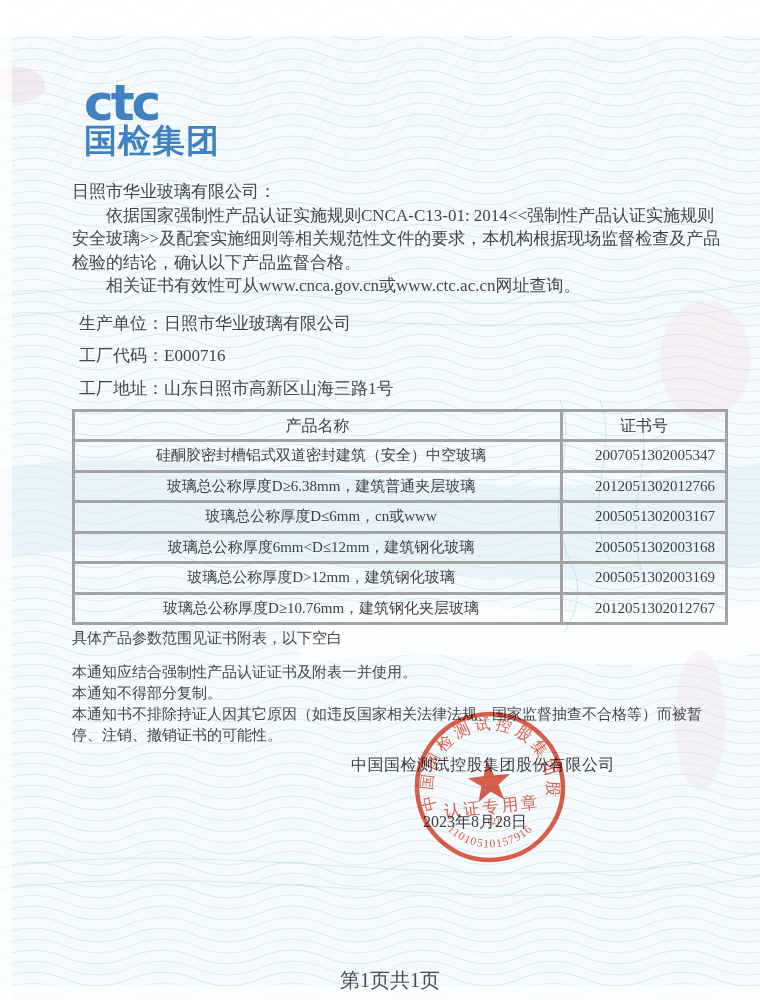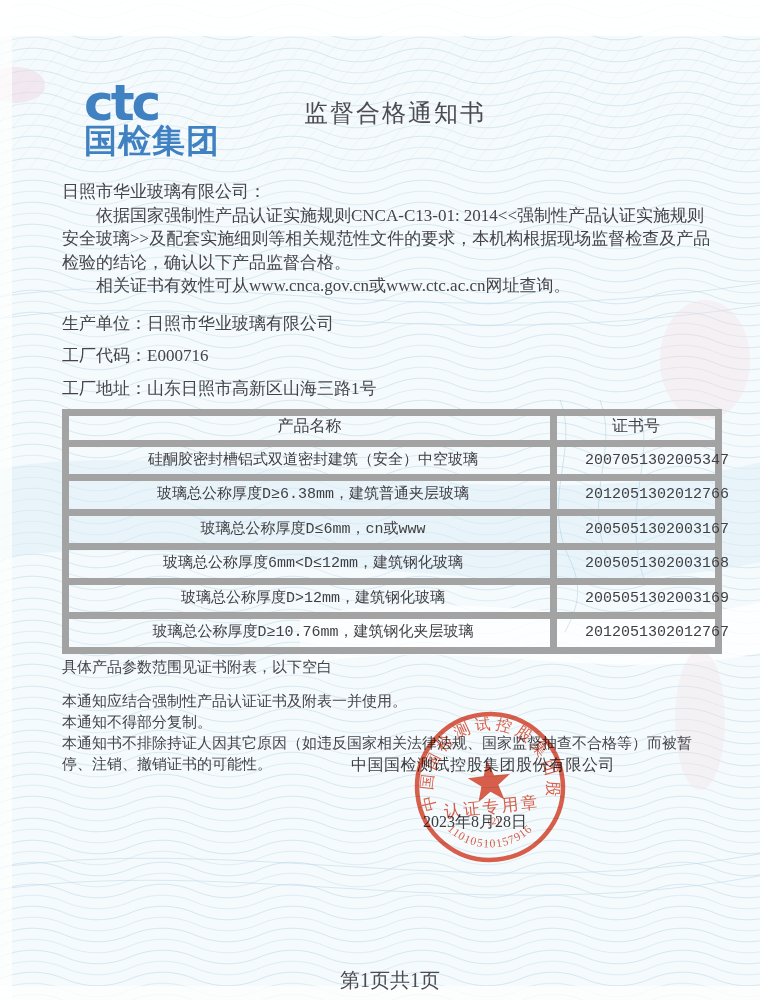--- a/index.html
+++ b/index.html
@@ -9,29 +9,29 @@
   .bg { position:absolute; left:0; top:0; z-index:0; }
 
   .logo-block { position:absolute; left:84px; top:80px; z-index:1; }
   .logo-text { font-family:"DejaVu Sans","Liberation Sans",sans-serif; font-weight:bold;
                font-size:50px; line-height:46px; color:#4081c2; letter-spacing:-3px; }
   .logo-sub  { font-family:"DejaVu Sans","Liberation Sans",sans-serif; font-weight:bold;
                font-size:33px; line-height:28px; color:#4081c2; letter-spacing:1px; margin-top:1px; }
   .doc-title { position:absolute; left:30px; top:97px; width:730px; text-align:center;
                font-size:24px; letter-spacing:2px; color:#4b4b50; z-index:1; }
 
-  .body-text { position:absolute; left:62px; top:180px; width:658px; z-index:1;
+  .body-text { position:absolute; left:72px; top:180px; width:658px; z-index:1;
                font-size:17px; line-height:23.5px; color:#44444a; }
   .indent { text-indent:2em; }
-  .fields { margin-top:14px; }
+  .fields { margin-top:14px;margin-left:7px; }
   .field  { margin-bottom:9px; }
 
   table.products { border-collapse:collapse; margin-top:3px; width:653px;
                    font-size:15px; color:#3f3f44; table-layout:fixed; }
-  .products th, .products td { border:7px solid #a3a3a3;font-family:Liberation Mono, monospace; }
+  .products th, .products td { border:3px solid #a3a3a3; }
   .products th { height:30px; font-weight:normal; text-align:center; font-size:16px; }
   .products td { height:27px; padding:2px 6px 2px 13px;text-align:center; }
   .products td.cert { padding-left:28px; }
 
   .notes { margin-top:3px; font-size:15px; line-height:21px; color:#45454a; }
   .note-first { margin-bottom:13px; }
 
   .sig-company { position:absolute; left:351px; top:755px; font-size:16px; letter-spacing:0.5px;
                  z-index:1; color:#3c3c41; }
   .sig-date    { position:absolute; left:423px; top:812px; font-size:16px; z-index:1; color:#3c3c41; }
@@ -78,21 +78,20 @@
     <ellipse cx="700" cy="720" rx="25" ry="70" fill="#f3dde6" opacity="0.3"></ellipse>
     <rect width="760" height="36" fill="#ffffff" opacity="0.85"></rect>
     <rect y="986" width="760" height="14" fill="#ffffff" opacity="0.7"></rect>
     <rect width="12" height="1000" fill="#ffffff" opacity="0.7"></rect>
   </svg>
 
   <div class="logo-block">
     <div class="logo-text">ctc</div>
     <div class="logo-sub">国检集团</div>
   </div>
-  <div class="doc-title">监督合格通知书</div>
 
   <div class="body-text">
     <p>日照市华业玻璃有限公司：</p>
     <p class="indent">依据国家强制性产品认证实施规则CNCA-C13-01: 2014&lt;&lt;强制性产品认证实施规则 安全玻璃&gt;&gt;及配套实施细则等相关规范性文件的要求，本机构根据现场监督检查及产品检验的结论，确认以下产品监督合格。</p>
     <p class="indent">相关证书有效性可从www.cnca.gov.cn或www.ctc.ac.cn网址查询。</p>
 
     <div class="fields">
       <p class="field"><span>生产单位：</span><span>日照市华业玻璃有限公司</span></p>
       <p class="field"><span>工厂代码：</span><span>E000716</span></p>
       <p class="field"><span>工厂地址：</span><span>山东日照市高新区山海三路1号</span></p>

